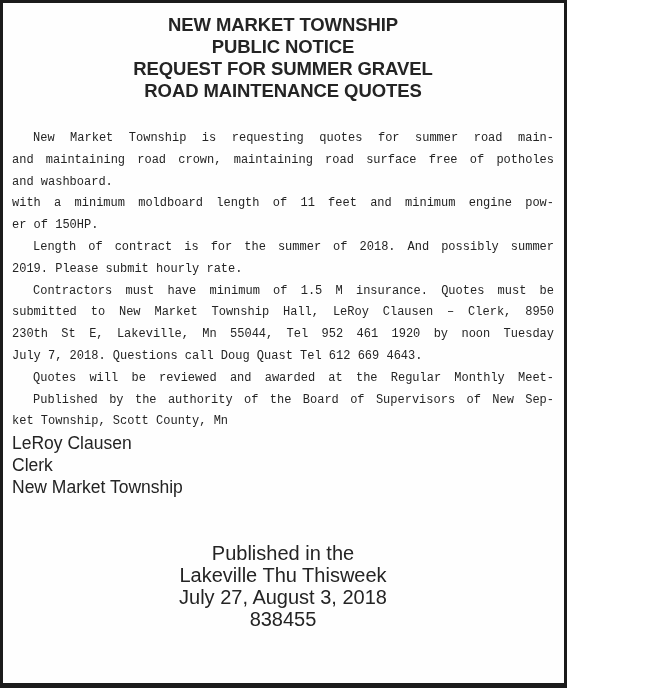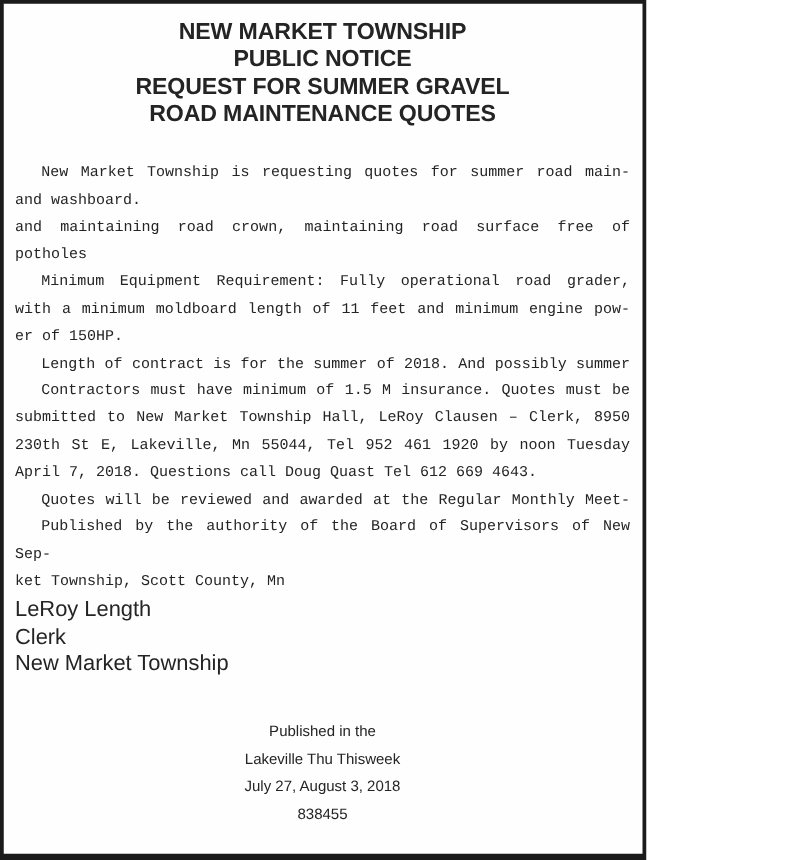--- a/index.html
+++ b/index.html
@@ -3,21 +3,21 @@
 <meta charset="utf-8">
 <style>
   :root {
     --text-color: #242424;
     --border-color: #1b1b1b;
     --bg-color: #fefefe;
   }
   html, body { margin: 0; padding: 0; background: #ffffff; }
   .notice {
     box-sizing: border-box;
-    width: 517px;
+    width: 567px;
     height: 688px;
     background: var(--bg-color);
     border: 3px solid var(--border-color);
     border-bottom-width: 5px;
     padding: 11px 10px 0 9px;
     overflow: hidden;
     font-family: "Liberation Sans", "DejaVu Sans", sans-serif;
     color: var(--text-color);
   }
   .title-block {
@@ -36,66 +36,66 @@
   .para { margin: 0; }
   .line {
     text-align: justify;
     text-align-last: justify;
   }
   .line.first { text-indent: 21px; }
   .line.last { text-align-last: left; }
   .line.plain { text-align: left; text-align-last: left; text-indent: 0; }
   .signature-block { font-size: 17.5px; line-height: 21.8px; }
   .footer-block {
-    margin-top: 32px;
+    margin-top: 43px;
     text-align: center;
-    font-size: 12px;
+    font-size: 20px;
     line-height: 22px;
   }
 </style>
 </head>
 <body>
 
 <div class="notice">
   <div class="title-block">
       <div class="title-line">NEW MARKET TOWNSHIP</div>
       <div class="title-line">PUBLIC NOTICE</div>
       <div class="title-line">REQUEST FOR SUMMER GRAVEL</div>
       <div class="title-line">ROAD MAINTENANCE QUOTES</div>
     </div>
   <div class="body-block">
       <div class="para">
         <div class="line first">New Market Township is requesting quotes for summer road main-</div>
+        <div class="line">and maintaining road crown, maintaining road surface free of  potholes</div>
         <div class="line last">and washboard.</div>
-        <div class="line">and maintaining road crown, maintaining road surface free of  potholes</div>
       </div>
       <div class="para">
-        <div class="line first">Minimum Equipment Requirement: Fully operational road grader,</div>
         <div class="line">with a minimum moldboard length of 11 feet and minimum engine pow-</div>
         <div class="line last">er of 150HP.</div>
       </div>
       <div class="para">
         <div class="line first">Length of contract is for the summer of 2018. And possibly summer</div>
+        <div class="line last">2019. Please submit hourly rate.</div>
       </div>
       <div class="para">
         <div class="line first">Contractors must have minimum of 1.5 M insurance. Quotes must be</div>
         <div class="line">submitted to New Market Township Hall, LeRoy Clausen – Clerk, 8950</div>
         <div class="line">230th St E, Lakeville, Mn 55044, Tel 952 461 1920  by noon Tuesday</div>
-        <div class="line last">April 7, 2018. Questions call Doug Quast Tel 612 669 4643.</div>
+        <div class="line last">July 7, 2018. Questions call Doug Quast Tel 612 669 4643.</div>
       </div>
       <div class="para">
         <div class="line first">Quotes will be reviewed and awarded at the Regular Monthly Meet-</div>
       </div>
       <div class="para">
         <div class="line first">Published by the authority of the Board of Supervisors of New Sep-</div>
         <div class="line last">ket Township, Scott County, Mn</div>
       </div>
     </div>
   <div class="signature-block">
-      <div class="line plain">LeRoy Length</div>
+      <div class="line plain">LeRoy Clausen</div>
       <div class="line plain">Clerk</div>
       <div class="line plain">New Market Township</div>
     </div>
   <div class="footer-block">
       <div class="footer-line">Published in the</div>
       <div class="footer-line">Lakeville Thu Thisweek</div>
       <div class="footer-line">July 27, August 3, 2018</div>
       <div class="footer-line">838455</div>
     </div>
 </div>

